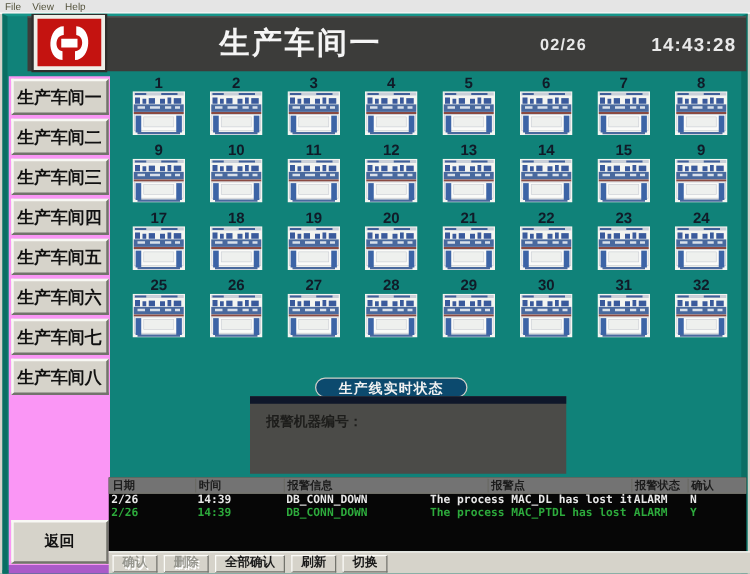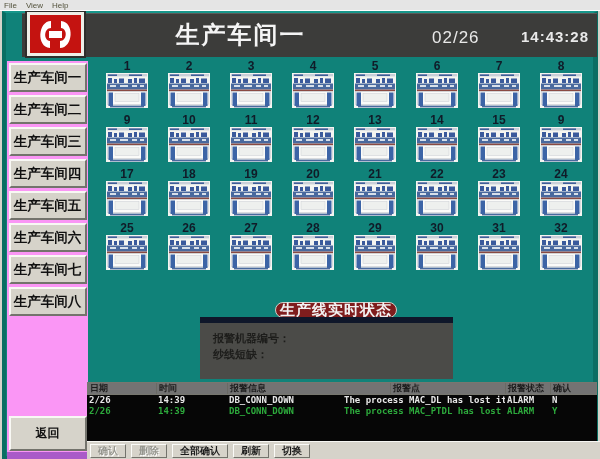--- a/index.html
+++ b/index.html
@@ -17,21 +17,21 @@
     background:#108279; border-left:4px solid #0a6e63; border-right:5px solid #0a6e63;
     border-top:2px solid #17968a; border-bottom:3px solid #0a6e63; }
 
   
   #header-bar { position:absolute; left:22px; top:13px; width:575px; height:44px;
     background:#3c3c3a; border-top:1px solid #5a5a58; }
   #page-title { position:absolute; left:158px; top:20px; width:165px; height:30px;
     color:#f5f5f5; font-size:24px; font-weight:bold; text-align:center;
     letter-spacing:2px; line-height:30px; }
   #header-date { position:absolute; left:432px; top:28px; width:64px; color:#e9e9e9;
-    font-size:17px; font-weight:normal; letter-spacing:1px; }
+    font-size:13px; font-weight:bold; letter-spacing:1px; }
   #header-time { position:absolute; left:521px; top:28px; width:76px; color:#e9e9e9;
     font-size:15px; font-weight:bold; letter-spacing:1px; }
 
   
   #logo { position:absolute; left:25px; top:11px; width:61px; height:47px; }
 
   
   #sidebar { position:absolute; left:7px; top:61px; width:81px; height:391px;
     background:#fa96f5; display:flex; flex-direction:column; align-items:center;
     padding-top:2px; }
@@ -49,23 +49,23 @@
   
   #grid { position:absolute; left:96px; top:59px; width:498px; height:220px;
     display:grid; grid-template-columns:repeat(8, 62px); grid-auto-rows:54px;
     justify-items:center; }
   .m-cell { display:flex; flex-direction:column; align-items:center; cursor:pointer; }
   .m-num { font-size:12px; font-weight:bold; color:#101b28; height:14px;
     line-height:14px; }
   .m-icon { width:42px; height:35px; display:block; }
 
   
-  #status-tab { position:absolute; left:275px; top:302px; width:122px; height:16px;
-    background:#7f1d1d; border:1px solid #cfcfc9; border-radius:8px;
-    color:#f2f2f2; font-size:15px; font-weight:bold; display:flex;
+  #status-tab { position:absolute; left:252px; top:302px; width:122px; height:16px;
+    background:#0c4a6e; border:1px solid #cfcfc9; border-radius:8px;
+    color:#f2f2f2; font-size:11px; font-weight:bold; display:flex;
     align-items:center; justify-content:center; letter-spacing:1px; }
   #status-panel { position:absolute; left:200px; top:317px; width:253px; height:62px;
     background:#4b4b48; border-top:6px solid #0f172a; padding:7px 0 0 13px; }
   .panel-line { font-size:11px; font-weight:bold; color:#1d1d1b; line-height:16px; }
 
   
   #alarm-table { position:absolute; left:87px; top:382px; width:510px; height:59px;
     background:#060606; }
   #thead { display:flex; height:13px; background:#737373; border:1px solid #77776f; }
   .th { border-right:1px solid #6a6a64; font-size:9px; font-weight:bold; color:#1c1c1c;
@@ -1088,21 +1088,20 @@
       <rect x="2.5" y="19.5" width="4.5" height="13.5" fill="#3c64a6"></rect>
       <rect x="35" y="19.5" width="4.5" height="13.5" fill="#3c64a6"></rect>
       <rect x="4" y="32.6" width="34" height="1.8" fill="#49699e"></rect>
     </svg>
   </div>
   </div>
 
 <div id="status-tab">生产线实时状态</div>
 <div id="status-panel">
   <div class="panel-line">报警机器编号：</div>
-  <div class="panel-line">纱线短缺：</div>
 </div>
 
 <div id="alarm-table">
   <div id="thead">
       <div class="th c0">日期</div>
       <div class="th c1">时间</div>
       <div class="th c3">报警信息</div>
       <div class="th c2">报警点</div>
       <div class="th c4">报警状态</div>
       <div class="th c5">确认</div>

